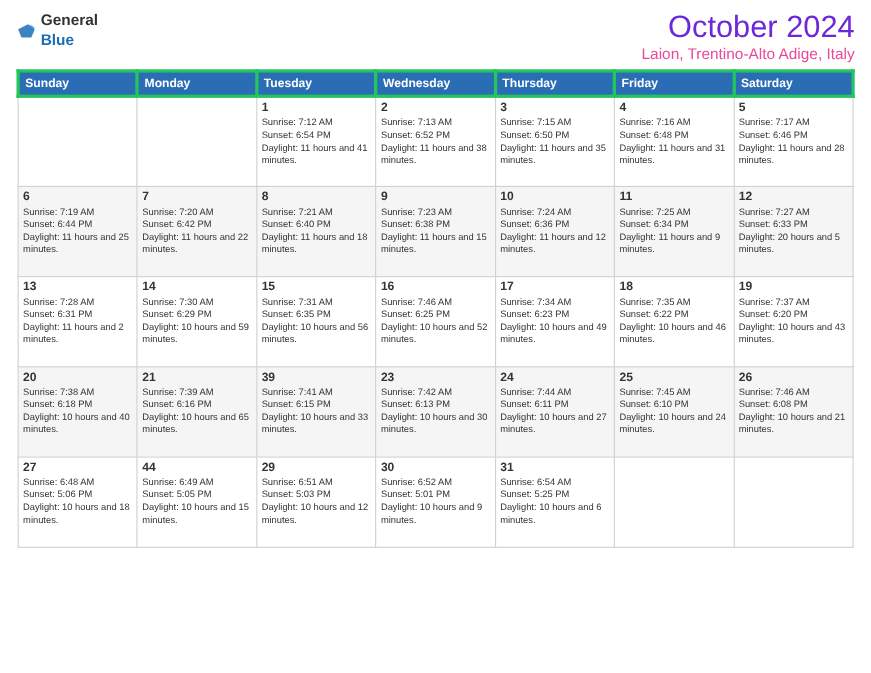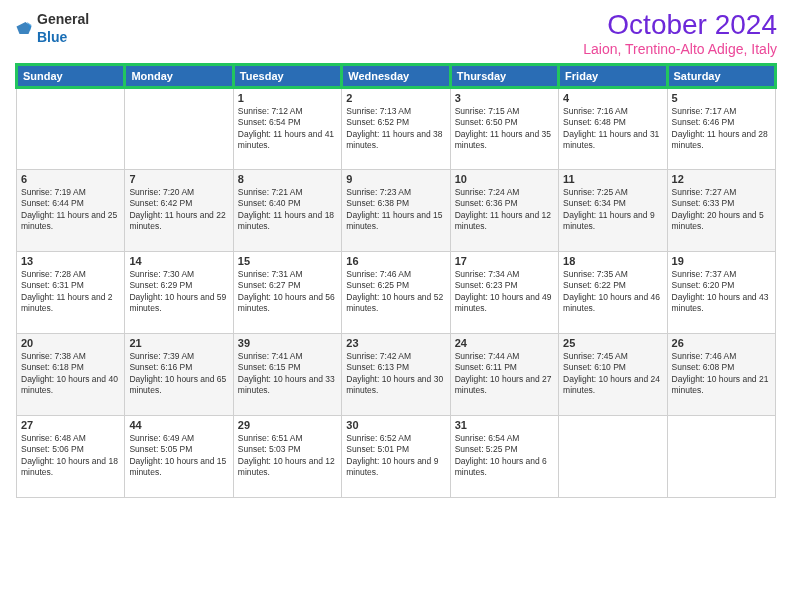--- a/index.html
+++ b/index.html
@@ -253,21 +253,21 @@
         <div class="day-info">
           <span>Sunrise: 7:30 AM</span><br>
           <span>Sunset: 6:29 PM</span><br>
           <span>Daylight: 10 hours and 59 minutes.</span>
         </div>
       </td>
           <td>
         <span class="day-number">15</span>
         <div class="day-info">
           <span>Sunrise: 7:31 AM</span><br>
-          <span>Sunset: 6:27 PM</span><br>
+          <span>Sunset: 6:35 PM</span><br>
           <span>Daylight: 10 hours and 56 minutes.</span>
         </div>
       </td>
           <td>
         <span class="day-number">16</span>
         <div class="day-info">
           <span>Sunrise: 7:46 AM</span><br>
           <span>Sunset: 6:25 PM</span><br>
           <span>Daylight: 10 hours and 52 minutes.</span>
         </div>

